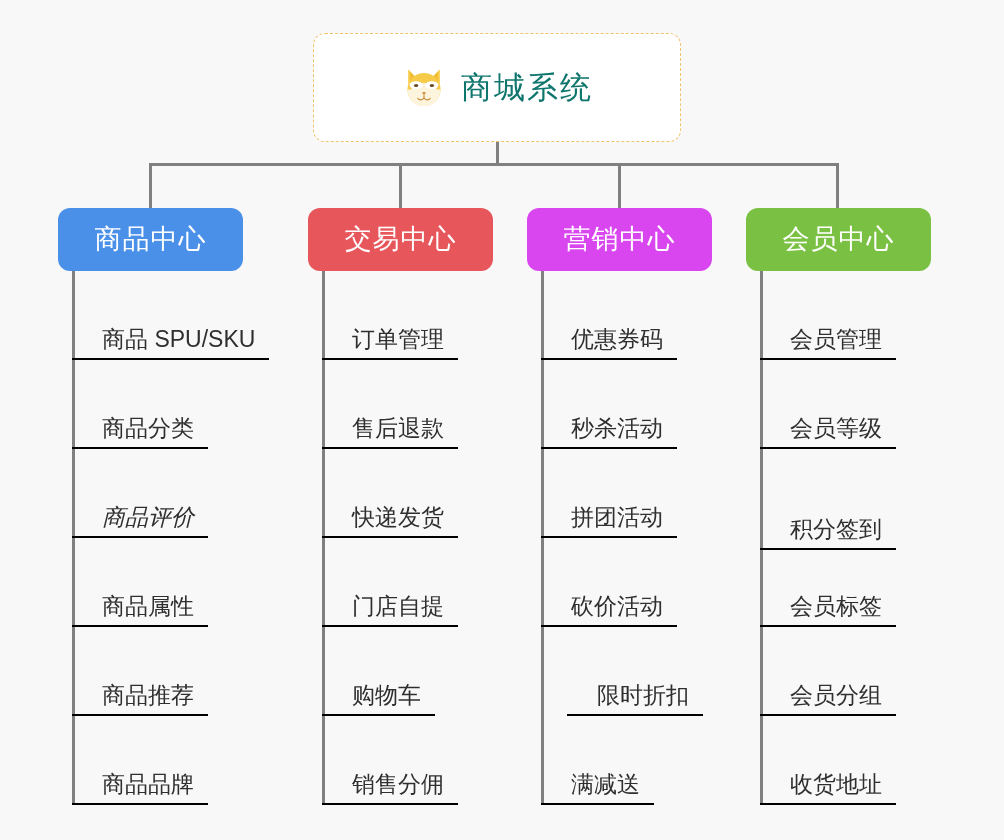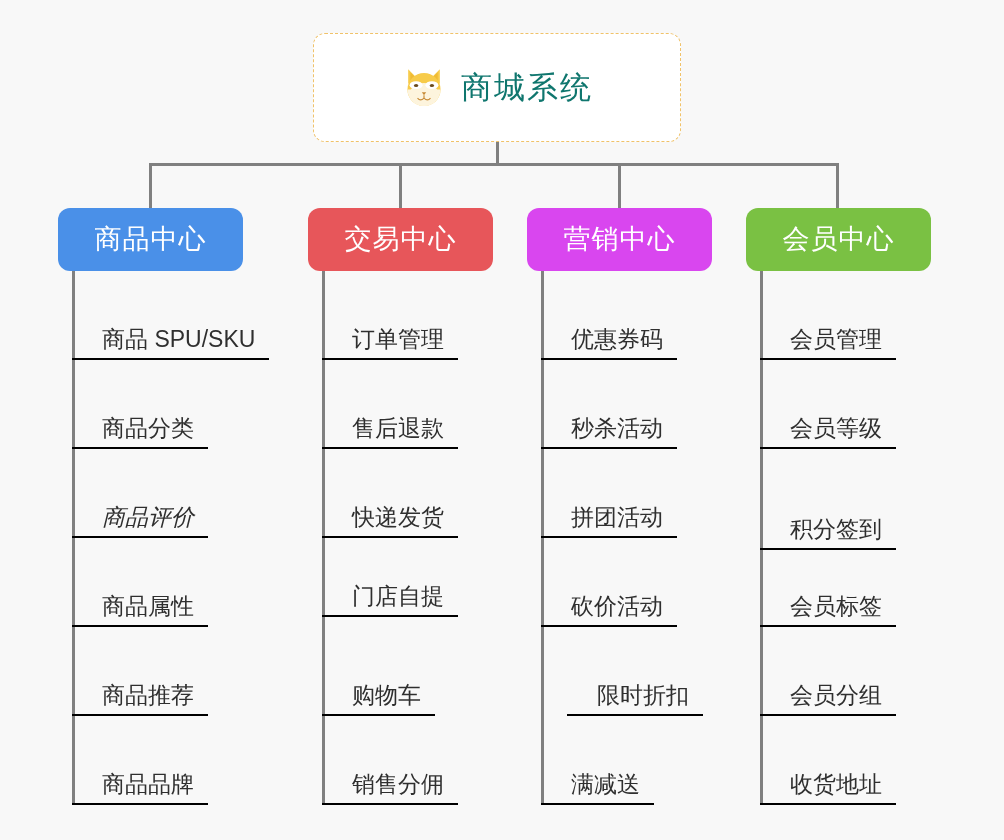--- a/index.html
+++ b/index.html
@@ -174,21 +174,21 @@
     <div class="branch-spine" style="height:534px;"></div>
     <div class="leaf" style="top:0px;">
         <span class="leaf-label">订单管理</span>
       </div>
     <div class="leaf" style="top:89px;">
         <span class="leaf-label">售后退款</span>
       </div>
     <div class="leaf" style="top:178px;">
         <span class="leaf-label">快递发货</span>
       </div>
-    <div class="leaf" style="top:257px;">
+    <div class="leaf" style="top:267px;">
         <span class="leaf-label">门店自提</span>
       </div>
     <div class="leaf" style="top:356px;">
         <span class="leaf-label">购物车</span>
       </div>
     <div class="leaf" style="top:445px;">
         <span class="leaf-label">销售分佣</span>
       </div>
   </div>
 

